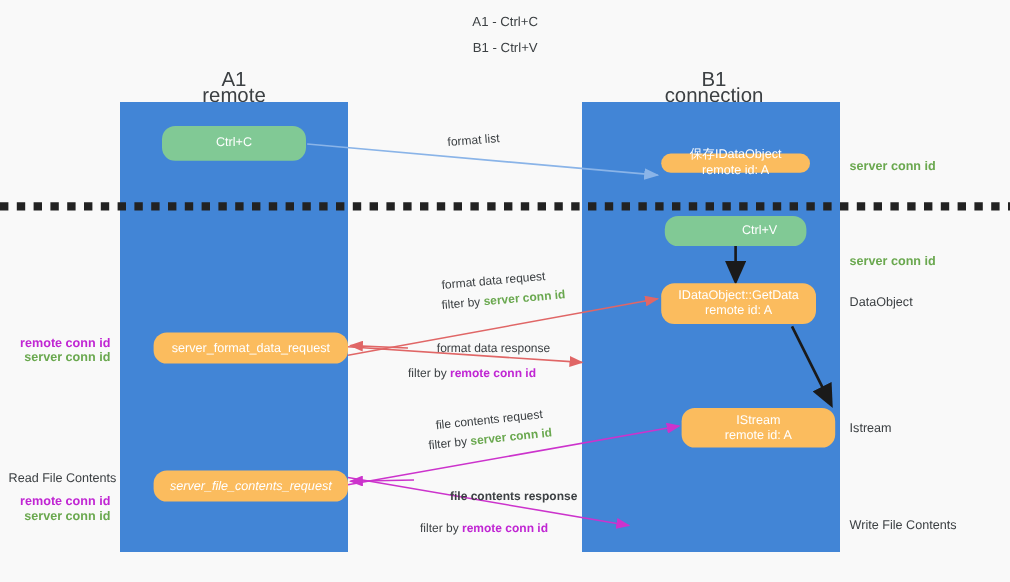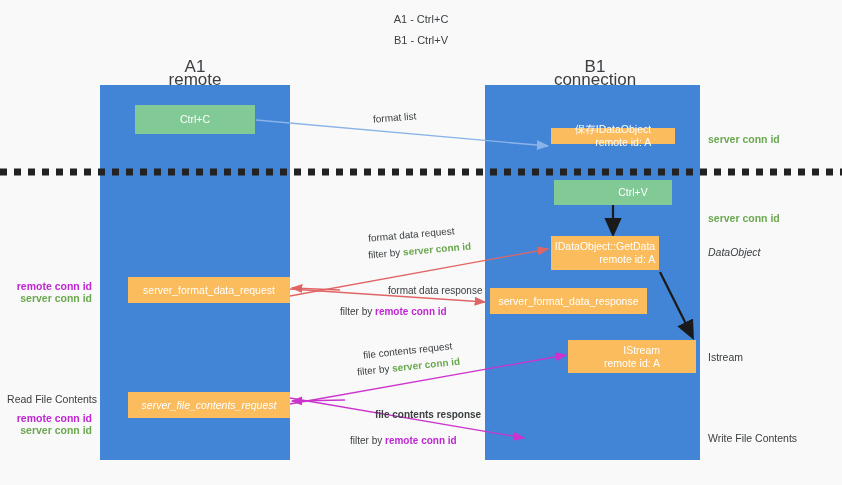--- a/index.html
+++ b/index.html
@@ -45,26 +45,27 @@
     color: #3c4043;
     line-height: 13px;
     white-space: pre-line;
   }
   .box {
     position: absolute;
     display: flex;
     flex-direction: column;
     align-items: center;
     justify-content: center;
-    text-align: right;
+    text-align: center;
     color: #ffffff;
     font-size: 10.5px;
     line-height: 13px;
     box-sizing: border-box;
     white-space: pre-line;
+    border-radius: 11px;
   }
   .box.green { background: #81c995; }
   .box.orange { background: #fbbc5e; }
   .lbl {
     position: absolute;
     font-size: 10.5px;
     color: #3c4043;
     line-height: 14px;
     white-space: pre-line;
   }
@@ -144,54 +145,53 @@
     <line x1="0" y1="4" x2="842" y2="4" stroke="#222222" stroke-width="7" stroke-dasharray="7 7"></line>
   </svg>
 
   <div class="box green" style="left:135px; top:105px; width:120px; height:29px;">Ctrl+C</div>
 
   <div class="box orange" style="left:551px; top:128px; width:124px; height:16px;">保存IDataObject
 remote id: A</div>
 
   <div class="box green" style="left:554px; top:180px; width:118px; height:25px;padding-left:40px;">Ctrl+V</div>
 
-  <div class="box orange" style="left:551px; top:236px; width:108px; height:34px;">IDataObject::GetData
+  <div class="box orange" style="left:551px; top:236px; width:129px; height:34px;">IDataObject::GetData
 remote id: A</div>
 
   <div class="box orange" style="left:128px; top:277px; width:162px; height:26px;">server_format_data_request</div>
 
-  <div class="box orange" style="left:490px; top:288px; width:157px; height:26px;">server_format_data_response</div>
 
   <div class="box orange" style="left:568px; top:340px; width:128px; height:33px;">IStream
 remote id: A</div>
 
   <div class="box orange" style="left:128px; top:392px; width:162px; height:26px;font-style:italic;">server_file_contents_request</div>
 
 
   <div class="lbl green-txt" style="left:708px; top:132px;">server conn id</div>
   <div class="lbl green-txt" style="left:708px; top:211px;">server conn id</div>
-  <div class="lbl dark" style="left:708px; top:245px;font-style:italic;">DataObject</div>
+  <div class="lbl dark" style="left:708px; top:245px;">DataObject</div>
   <div class="lbl dark" style="left:708px; top:350px;">Istream</div>
   <div class="lbl dark" style="left:708px; top:431px;">Write File Contents</div>
 
   <div class="lbl purple-txt right" style="left:0px; top:279px; width:92px;">remote conn id</div>
   <div class="lbl green-txt right" style="left:0px; top:291px; width:92px;">server conn id</div>
 
   <div class="lbl dark right" style="left:0px; top:392px; width:97px;">Read File Contents</div>
   <div class="lbl purple-txt right" style="left:0px; top:411px; width:92px;">remote conn id</div>
   <div class="lbl green-txt right" style="left:0px; top:423px; width:92px;">server conn id</div>
 
   <div class="arrow-label" style="left:373px; top:111px; transform: rotate(-4.5deg);">format list</div>
 
   <div class="arrow-label" style="left:368px; top:228px; transform: rotate(-5deg);">format data request</div>
   <div class="arrow-label" style="left:368px; top:244px; transform: rotate(-5deg);">
     <span>filter by </span><span class="g">server conn id</span>
   </div>
 
-  <div class="arrow-label" style="left:364px; top:284px;margin-left:24px;">format data response</div>
+  <div class="arrow-label" style="left:364px; top:284px;">format data response</div>
   <div class="arrow-label" style="left:340px; top:305px;">
     <span>filter by </span><span class="p">remote conn id</span>
   </div>
 
   <div class="arrow-label" style="left:363px; top:344px; transform: rotate(-6deg);">file contents request</div>
   <div class="arrow-label" style="left:357px; top:360px; transform: rotate(-6deg);">
     <span>filter by </span><span class="g">server conn id</span>
   </div>
 
   <div class="arrow-label" style="left:375px; top:408px;font-weight:bold;">file contents response</div>

